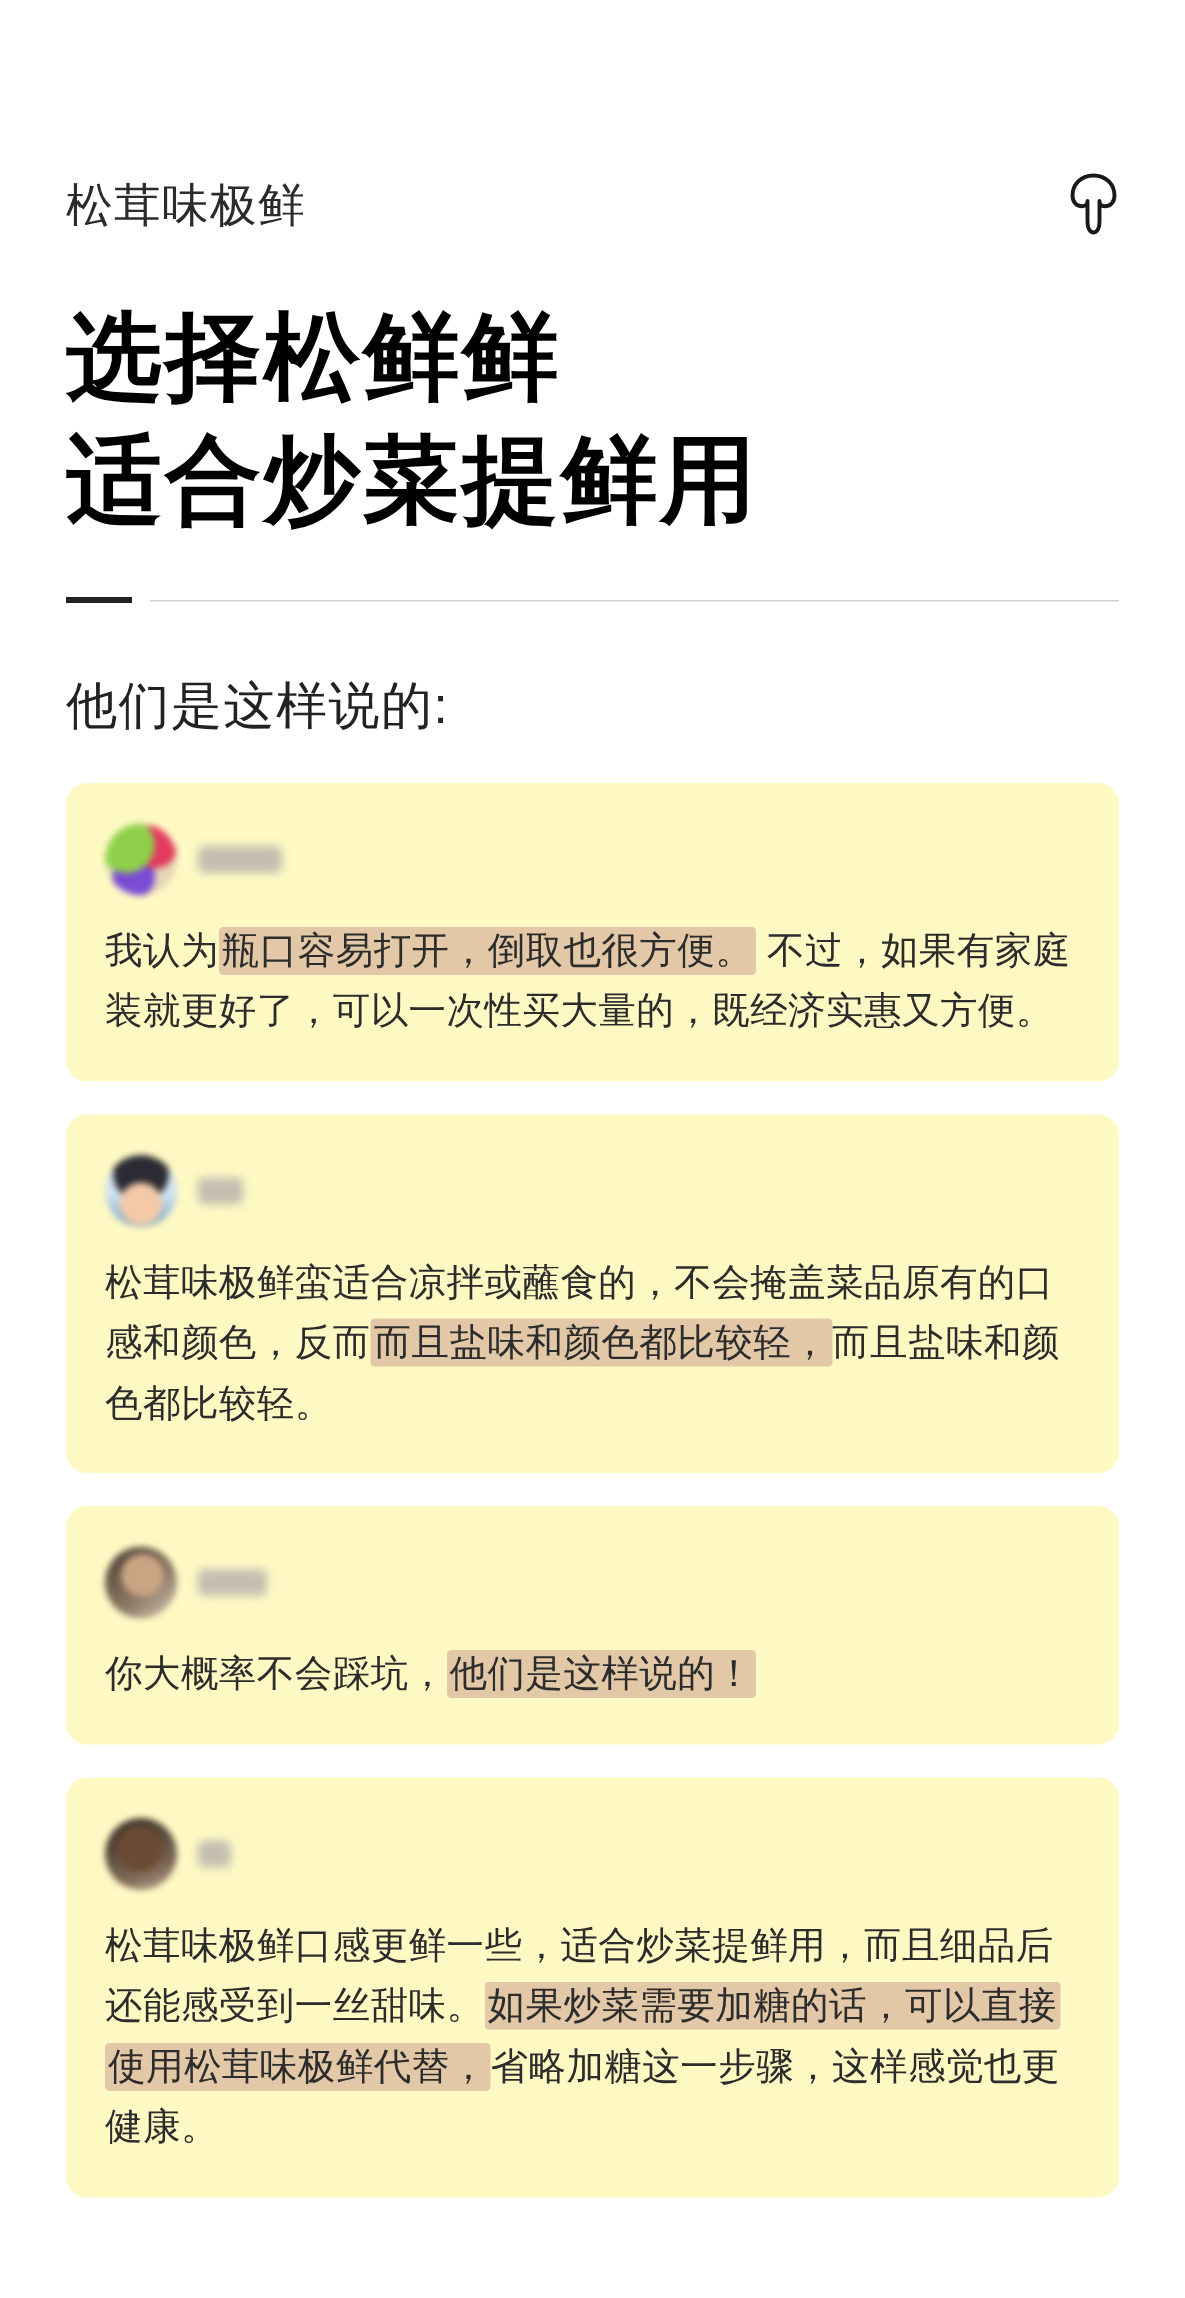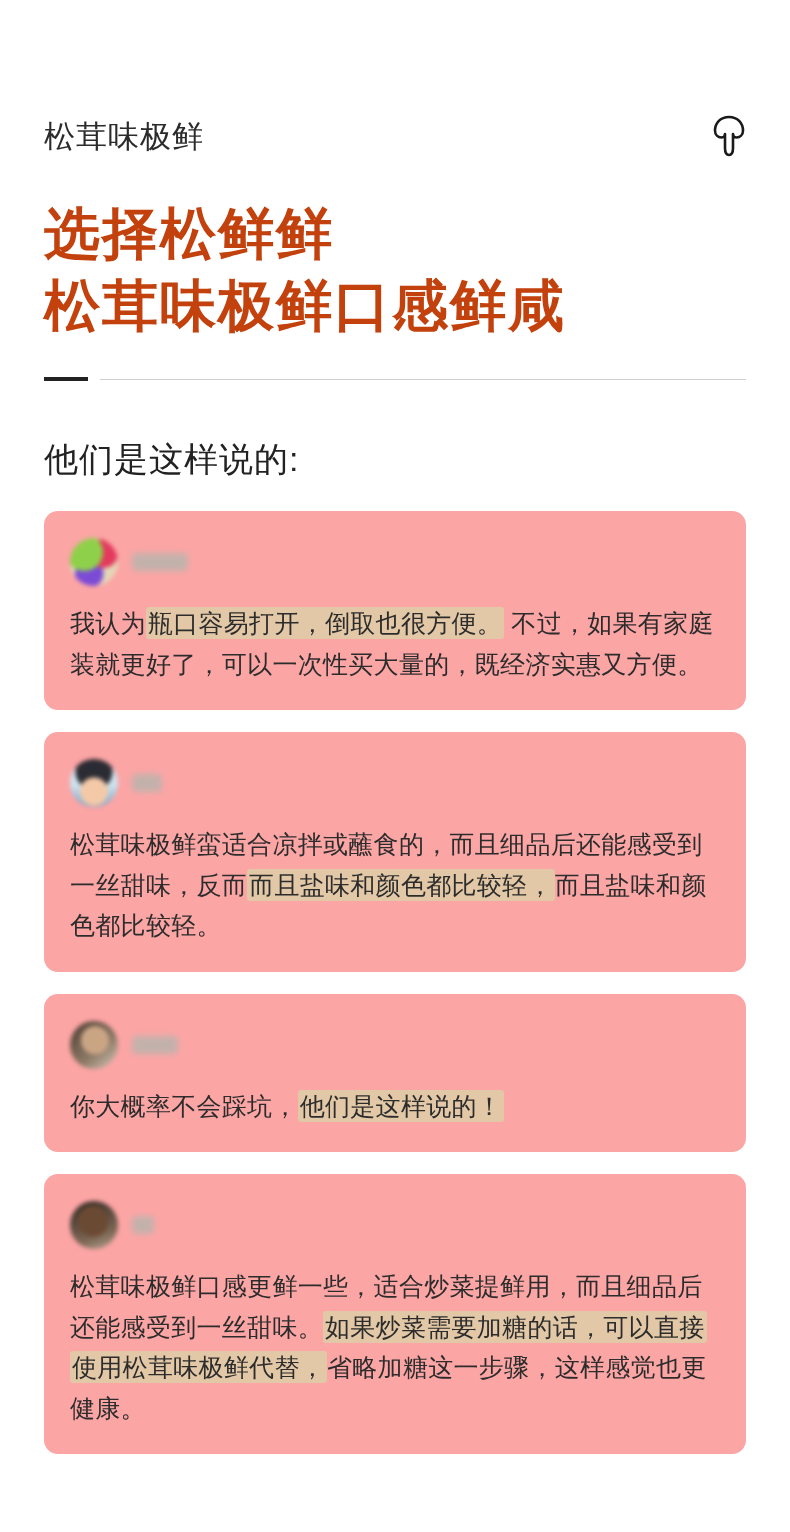--- a/index.html
+++ b/index.html
@@ -42,25 +42,25 @@
     width: 34px;
     height: 42px;
     display: block;
   }
 
   
   .headline {
     margin-top: 34px;
   }
   .headline-line {
-    font-size: 56px;
+    font-size: 64px;
     font-weight: 700;
     letter-spacing: 2px;
     line-height: 1.28;
-    color: #c2410c;
+    color: #000000;
     white-space: nowrap;
   }
 
   .rule-wrap {
     margin-top: 28px;
     position: relative;
     height: 26px;
   }
   .rule-short {
     position: absolute;
@@ -73,33 +73,33 @@
   .rule-long {
     position: absolute;
     left: 56px;
     right: 0;
     top: 10px;
     height: 1px;
     background: #cfcfcf;
   }
 
   .section-title {
-    margin-top: 42px;
+    margin-top: 32px;
     font-size: 34px;
     font-weight: 400;
     color: #222222;
     letter-spacing: 1px;
   }
 
   
   .cards {
     margin-top: 28px;
   }
   .card {
-    background: #fca5a5;
+    background: #fef9c3;
     border-radius: 14px;
     padding: 24px 26px 26px 26px;
     margin-bottom: 22px;
     box-sizing: border-box;
   }
   .card-head {
     display: flex;
     align-items: center;
     gap: 14px;
     height: 54px;
@@ -165,21 +165,21 @@
     <div class="brand">松茸味极鲜</div>
     <span class="brandmark">
       <svg viewBox="0 0 34 42" width="34" height="42" aria-hidden="true">
         <path d="M17 2 C8 2 3 8.5 3 15.5 C3 20 6 22.5 9.5 22.5 C12 22.5 13 21 13 19 L13 33 C13 37.5 14.8 40 17 40 C19.2 40 21 37.5 21 33 L21 19 C21 21 22 22.5 24.5 22.5 C28 22.5 31 20 31 15.5 C31 8.5 26 2 17 2 Z" fill="none" stroke="#1a1a1a" stroke-width="2.6" stroke-linejoin="round"></path>
       </svg>
     </span>
   </div>
 
   <div class="headline">
     <div class="headline-line">选择松鲜鲜</div>
-    <div class="headline-line">松茸味极鲜口感鲜咸</div>
+    <div class="headline-line">适合炒菜提鲜用</div>
   </div>
 
   <div class="rule-wrap">
     <div class="rule-short"></div>
     <div class="rule-long"></div>
   </div>
 
   <div class="section-title">他们是这样说的:</div>
 
   <div class="cards">
@@ -193,21 +193,21 @@
         <span>我认为</span><span class="hl">瓶口容易打开，倒取也很方便。</span><span> 不过，如果有家庭装就更好了，可以一次性买大量的，既经济实惠又方便。</span>
       </div>
     </div>
 
     <div class="card">
       <div class="card-head">
         <div class="avatar a2"></div>
         <div class="name-blur w2"></div>
       </div>
       <div class="card-body">
-        <span>松茸味极鲜蛮适合凉拌或蘸食的，而且细品后还能感受到一丝甜味，反而</span><span class="hl">而且盐味和颜色都比较轻，</span><span>而且盐味和颜色都比较轻。</span>
+        <span>松茸味极鲜蛮适合凉拌或蘸食的，不会掩盖菜品原有的口感和颜色，反而</span><span class="hl">而且盐味和颜色都比较轻，</span><span>而且盐味和颜色都比较轻。</span>
       </div>
     </div>
 
     <div class="card">
       <div class="card-head">
         <div class="avatar a3"></div>
         <div class="name-blur w3"></div>
       </div>
       <div class="card-body">
         <span>你大概率不会踩坑，</span><span class="hl">他们是这样说的！</span>

